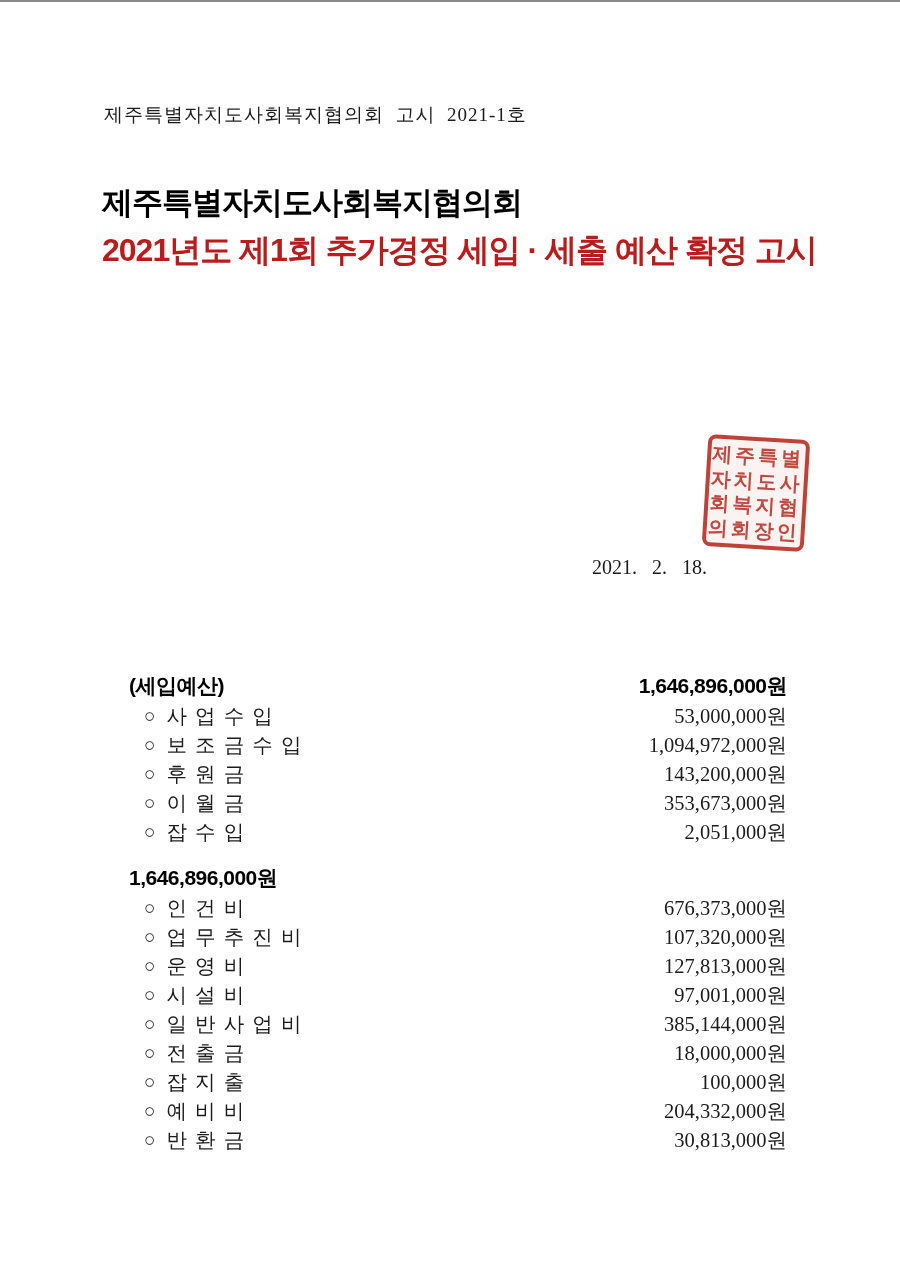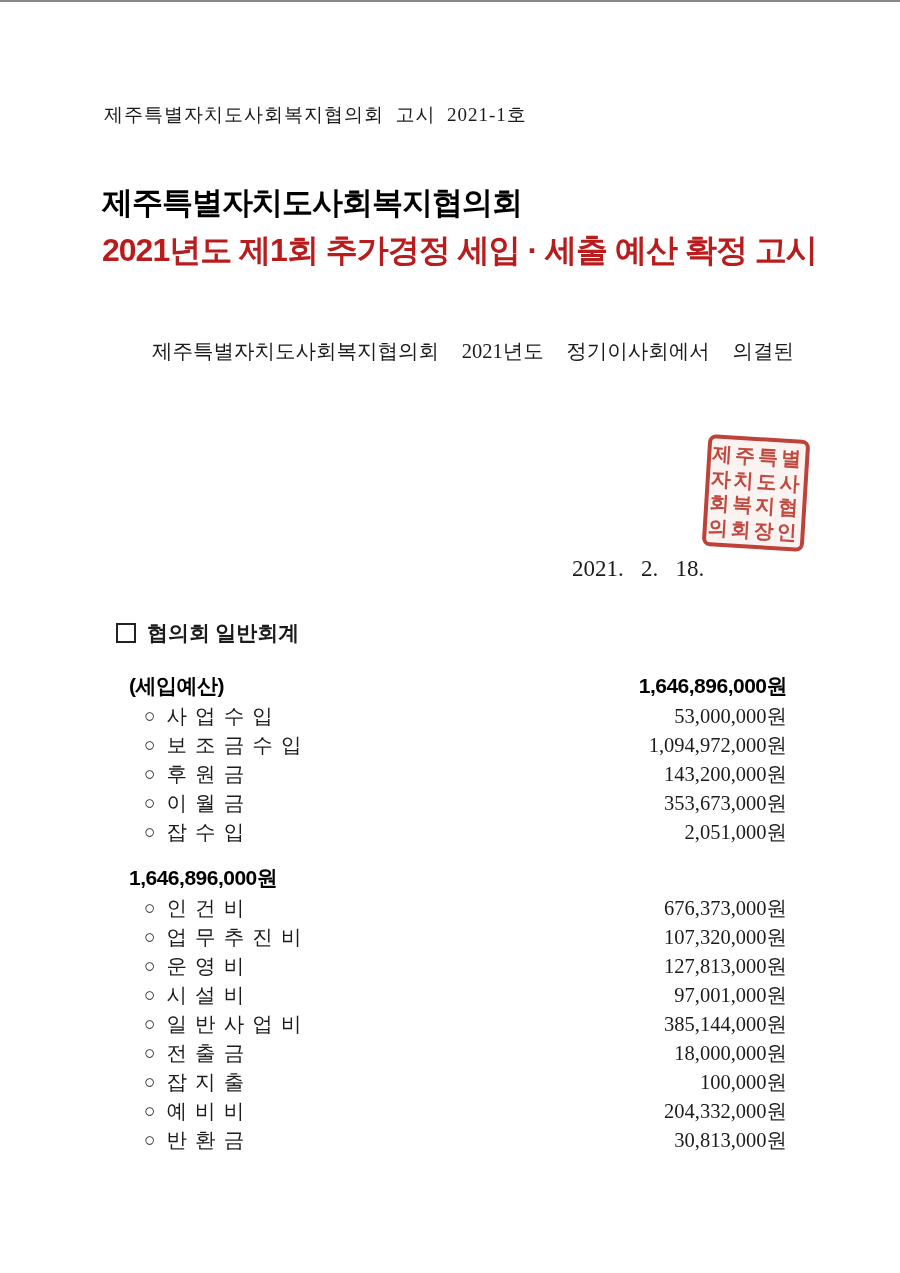--- a/index.html
+++ b/index.html
@@ -57,22 +57,22 @@
     justify-content:space-evenly; align-items:center;
     box-sizing:border-box;
     z-index:2;
   }
   .seal-row {
     font-size:20px; font-weight:bold; line-height:1;
     letter-spacing:3px; white-space:pre;
     font-family:"Liberation Serif", serif;
   }
   .date-line {
-    position:absolute; left:572px; top:554px;
-    font-size:23px; white-space:pre;
+    position:absolute; left:592px; top:554px;
+    font-size:20px; white-space:pre;
   }
   .section-header {
     position:absolute; left:116px; top:617px;
     font-size:21px; font-weight:bold;
     display:flex; align-items:center;
   }
   .checkbox-glyph {
     width:16px; height:16px;
     border:2px solid #222;
     margin-right:11px;
@@ -109,37 +109,32 @@
 <body>
 
 <div class="page">
 
   <div class="notice-number">제주특별자치도사회복지협의회  고시  2021-1호</div>
 
   <div class="doc-title-1">제주특별자치도사회복지협의회</div>
   <div class="doc-title-2">2021년도 제1회 추가경정 세입 · 세출 예산 확정 고시</div>
 
   <div class="body-paragraph">
-    <div class="para-line-1">제주특별자치도사회복지협의회 2021년도 정기이사회에서 의결된</div>
   </div>
 
 
   <div class="seal">
     <div class="seal-row">제주특별</div>
     <div class="seal-row">자치도사</div>
     <div class="seal-row">회복지협</div>
     <div class="seal-row">의회장인</div>
   </div>
 
   <div class="date-line">2021.   2.   18.</div>
 
-  <div class="section-header">
-    <span class="checkbox-glyph"></span>
-    <span>협의회 일반회계</span>
-  </div>
 
   <div class="budget">
 
     <div class="budget-group">
       <div class="budget-header-row">
         <span>(세입예산)</span>
         <span>1,646,896,000원</span>
       </div>
       <div class="budget-item-row">
         <span class="item-label-wrap"><span class="item-bullet">○</span><span class="item-label">사 업 수 입</span></span>

